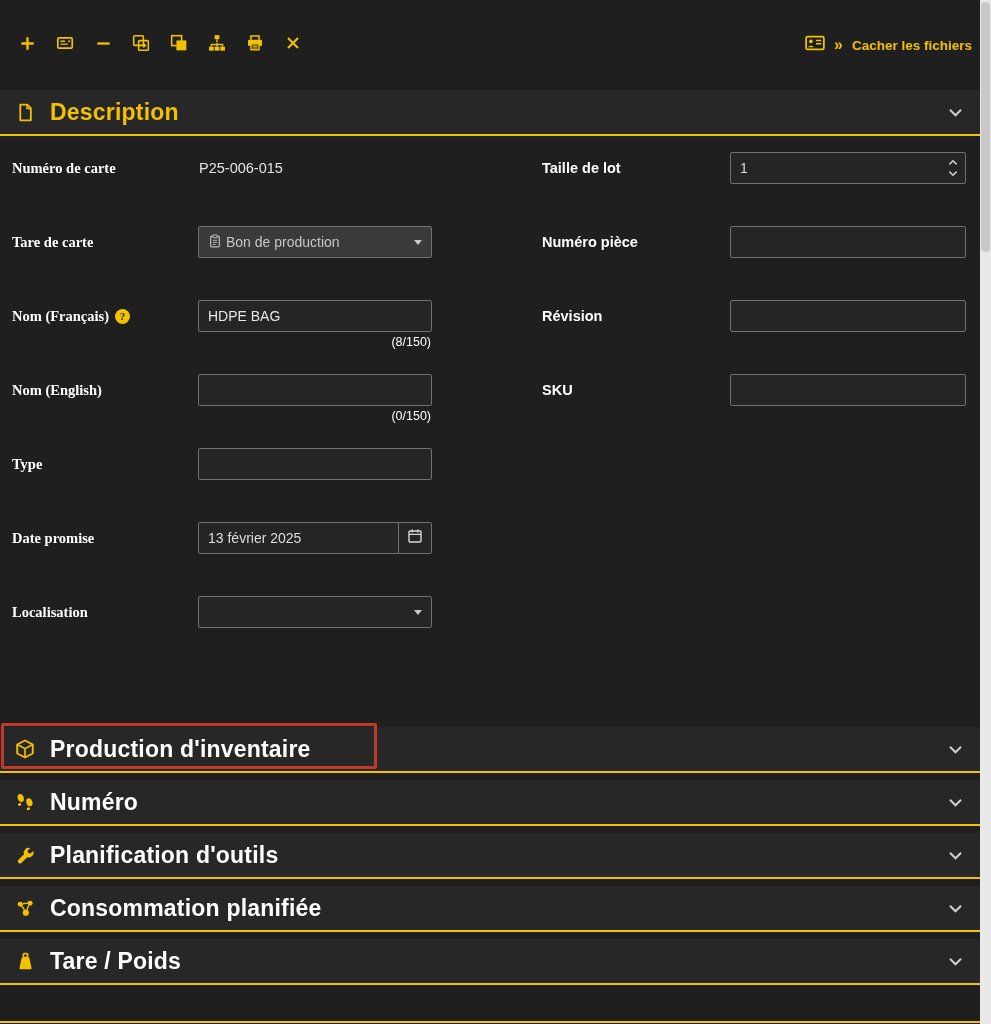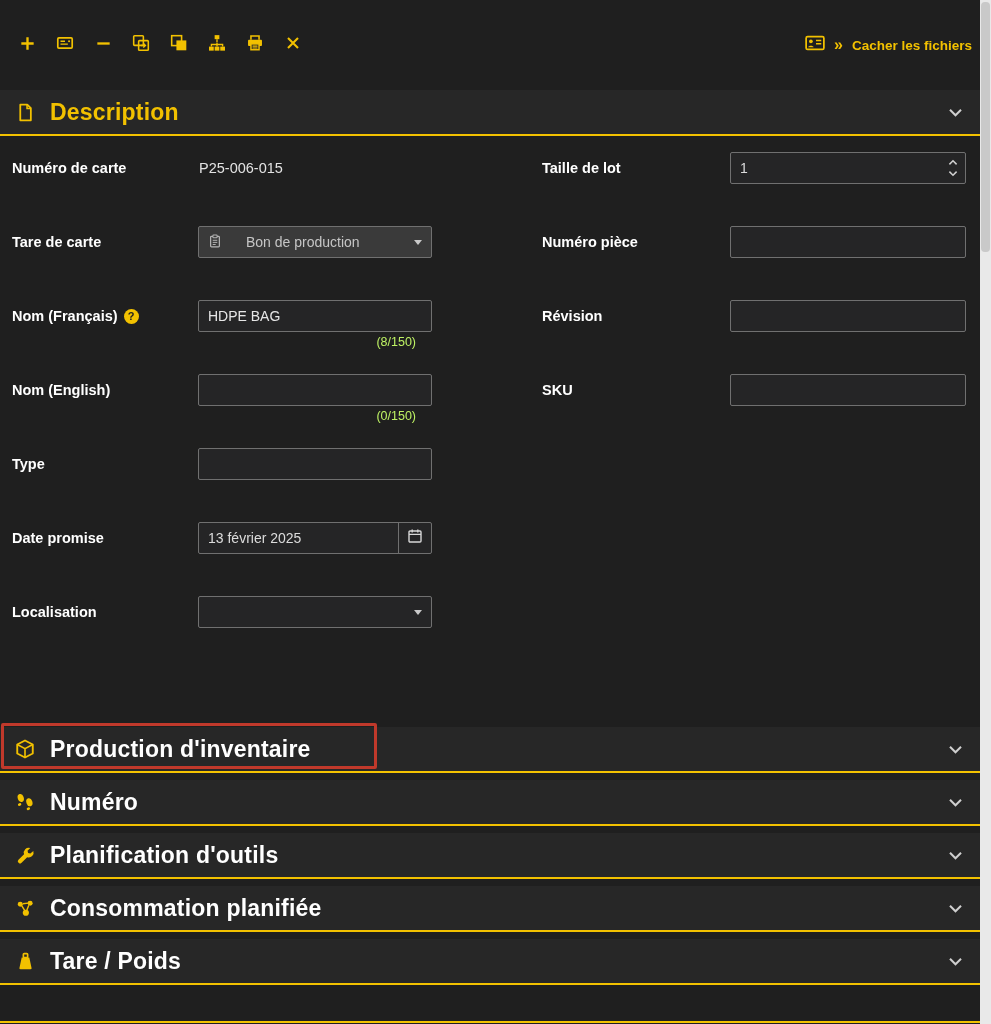--- a/index.html
+++ b/index.html
@@ -37,34 +37,34 @@
            border:3px solid #c0392b; border-radius:2px; pointer-events:none; z-index:5; }
 
   
   .form { position:relative; height:591px; }
   .fcol { position:absolute; top:16px; }
   .fcol-left  { left:12px;  width:420px; }
   .fcol-right { left:542px; width:424px; }
   .frow { display:flex; align-items:center; height:32px; margin-bottom:42px; }
   .flabel { flex:none; color:#ffffff; font-weight:700; font-size:14.5px;
             display:flex; align-items:center; gap:6px; white-space:nowrap; overflow:hidden; padding-right:8px; }
-  .fcol-left  .flabel { width:186px; }
+  .fcol-left  .flabel { width:186px;font-family:Liberation Serif, serif; }
   .fcol-right .flabel { width:188px; }
   .fctrl { position:relative; flex:none; }
   .fcol-left  .fctrl { width:234px; }
   .fcol-right .fctrl { width:236px; }
 
   .tin { width:100%; height:32px; background:var(--inbg); border:1px solid var(--inbrd);
          border-radius:2px; color:#e6e6e6; font-size:14px; padding:0 9px;
          font-family:inherit; outline:none; }
-  .counter { position:absolute; right:16px; top:35px; color:#bef264; font-size:12.5px;margin-left:44px; }
+  .counter { position:absolute; right:1px; top:35px; color:#ffffff; font-size:12.5px;margin-left:44px; }
   .static-val { color:#e2e2e2; font-size:14.5px; padding-left:1px; }
 
   .dd { height:32px; border:1px solid var(--inbrd); border-radius:2px; background:#3a3a3a;
-        display:flex; align-items:center; padding:0 9px; color:#c6c6c6; font-size:14px; gap:24px; cursor:pointer; }
+        display:flex; align-items:center; padding:0 9px; color:#c6c6c6; font-size:14px; gap:4px; cursor:pointer; }
   .dd.plainbg { background:var(--inbg); }
   .caret { width:0; height:0; border-left:4.5px solid transparent; border-right:4.5px solid transparent;
            border-top:5.5px solid #c9c9c9; margin-left:auto; }
 
   .combowrap { display:flex; height:32px; border:1px solid var(--inbrd); border-radius:2px; background:var(--inbg); }
   .combowrap input { flex:1; min-width:0; border:none; background:transparent; color:#dcdcdc;
                      font-size:14px; padding:0 9px; font-family:inherit; outline:none; }
   .sidebtn { width:33px; flex:none; border-left:1px solid var(--inbrd);
              display:flex; align-items:center; justify-content:center; cursor:pointer; }
   .spincol { width:24px; flex:none; display:flex; flex-direction:column; align-items:center; justify-content:center; gap:4px; }

